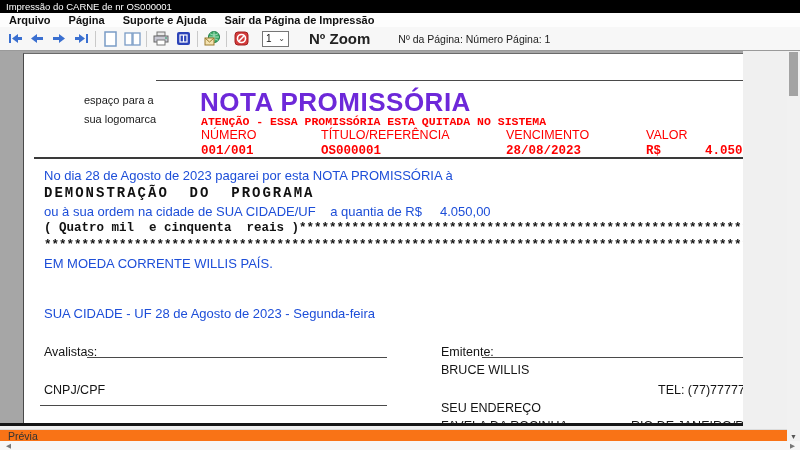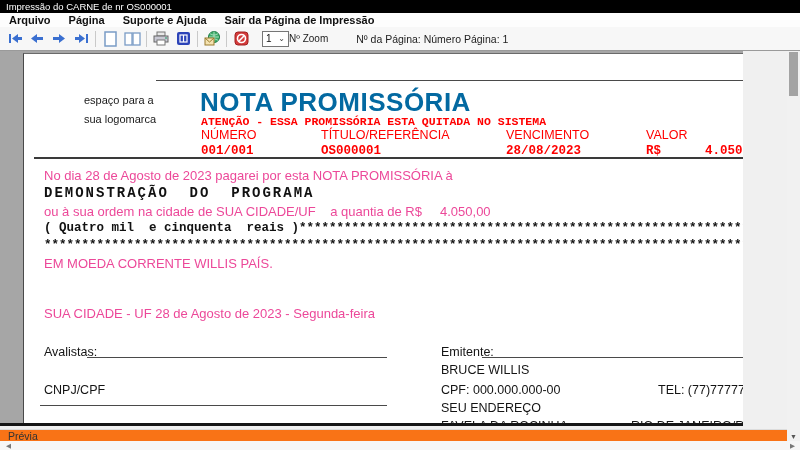--- a/index.html
+++ b/index.html
@@ -15,37 +15,37 @@
 
   .toolbar { position: absolute; left: 0; top: 27px; width: 800px; height: 24px;
     background: #f7f7f7; border-bottom: 1px solid #9a9a9a; display: flex; align-items: center;
     padding-left: 4px; }
   .tb-btn { width: 22px; height: 20px; display: flex; align-items: center; justify-content: center; }
   .tb-sep { width: 1px; height: 16px; background: #c9c9c9; margin: 0 3px; }
   .zoom-box { margin-left: 10px; width: 27px; height: 16px; background: #fff;
     border: 1px solid #767676; font-size: 10px; display: flex; align-items: center;
     justify-content: space-between; padding: 0 3px; color: #111; }
   .zoom-caret { font-size: 8px; color: #444; }
-  .tb-label { font-size: 10px; color: #222; margin-left: 0; }
+  .tb-label { font-size: 15px; color: #222; margin-left: 20px; font-weight: bold; }
   .tb-label2 { font-size: 10.5px; color: #222; margin-left: 28px; }
 
   
   .preview { position: absolute; left: 0; top: 51px; width: 743px; height: 375px;
     background: #a6a6a6; border-bottom: 3px solid #161616; overflow: hidden; }
   .page { position: absolute; left: 23px; top: 2px; width: 745px; height: 400px;
     background: #fff; border-left: 1px solid #4a4a4a; border-right: 2px solid #222;
     border-top: 1px solid #6a6a6a; overflow: hidden; }
 
   .abs { position: absolute; white-space: pre; }
-  .sans13 { font-size: 13px; color: #ec4899; }
+  .sans13 { font-size: 13px; color: #1d4ed8; }
   .red { color: #ff0000; }
 
   .top-line { position: absolute; left: 132px; top: 26px; width: 589px; border-top: 1px solid #4a4a4a; }
   .logo-note { font-size: 11px; color: #191919; }
-  .doc-title { font-size: 26px; font-weight: bold; letter-spacing: 0.5px; color: #0369a1; }
+  .doc-title { font-size: 26px; font-weight: bold; letter-spacing: 0.5px; color: #6d28d9; }
   .attention { font-family: "Liberation Mono", monospace; font-weight: bold; font-size: 11.5px; }
   .fld-label { font-size: 12.5px; }
   .fld-value { font-family: "Liberation Mono", monospace; font-weight: bold; font-size: 12.5px; }
   .valor-value { display: flex; justify-content: space-between; width: 119px; }
   .rule { position: absolute; left: 10px; top: 103px; width: 726px; height: 2px; background: #3a3a3a; }
 
   .stars-line { font-family: "Liberation Mono", monospace; font-weight: bold; font-size: 12.5px;
     color: #111; left: 20px; right: 2px; overflow: hidden; }
   .beneficiary { font-family: "Liberation Mono", monospace; font-weight: bold; font-size: 14px;
     letter-spacing: 2px; color: #111; }
@@ -192,21 +192,20 @@
     <div class="abs sans13" style="left:20px; top:252px;">SUA CIDADE - UF 28 de Agosto de 2023 - Segunda-feira</div>
 
     <div class="abs f-label" style="left:20px; top:291px;">Avalistas:</div>
     <div class="u-line" style="left:63px; top:303px; width:300px;"></div>
     <div class="abs f-label" style="left:417px; top:291px;">Emitente:</div>
     <div class="u-line" style="left:458px; top:303px; width:261px;"></div>
 
     <div class="abs f-label" style="left:417px; top:309px;">BRUCE WILLIS</div>
 
     <div class="abs f-label" style="left:20px; top:329px;">CNPJ/CPF</div>
-    <div class="abs f-label" style="left:417px; top:329px;">CPF: 000.000.000-00</div>
     <div class="abs f-label" style="left:634px; top:329px;">TEL: (77)77777-7777</div>
 
     <div class="u-line" style="left:16px; top:351px; width:347px;"></div>
     <div class="abs f-label" style="left:417px; top:347px;">SEU ENDEREÇO</div>
 
     <div class="abs f-label" style="left:417px; top:365px;">FAVELA DA ROCINHA</div>
     <div class="abs f-label" style="left:607px; top:365px;">RIO DE JANEIRO/RJ</div>
   </div>
 </div>
 

